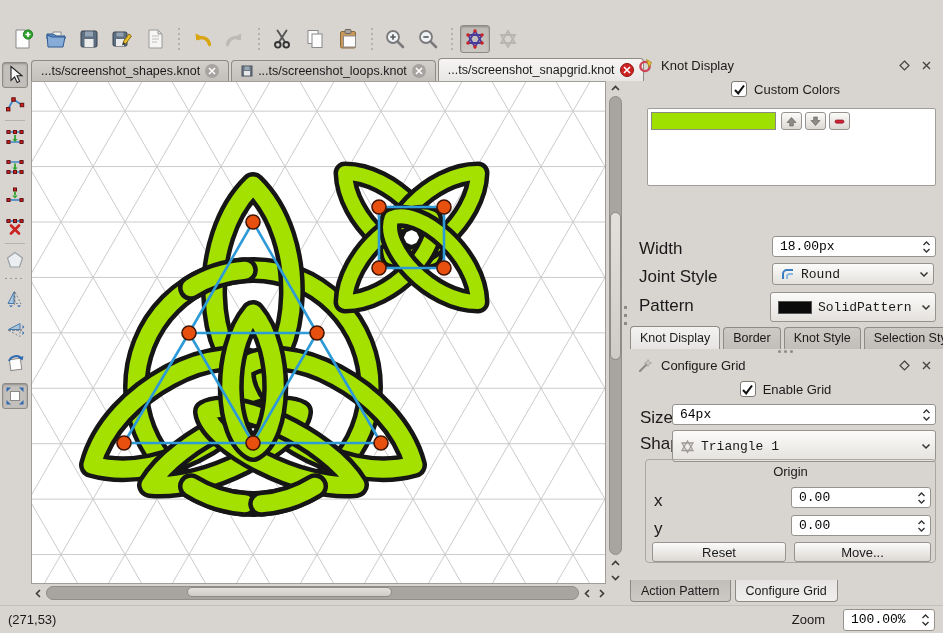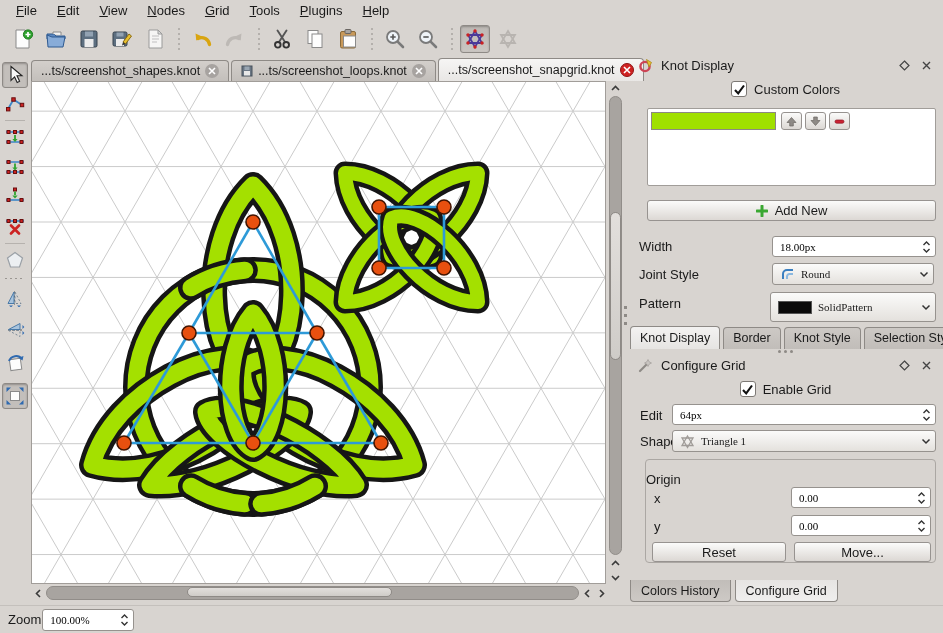--- a/index.html
+++ b/index.html
@@ -72,61 +72,50 @@
     display:flex; align-items:center; justify-content:center; }
   .color-list { position:absolute; left:19px; top:53px; width:289px; height:78px;
     background:#fff; border:1px solid #a19d99; border-radius:2px; }
   .color-swatch { position:absolute; left:3px; top:3px; width:125px; height:18px; border:1px solid #8c8884; }
   .mini-btn { position:absolute; top:3px; width:21px; height:18px; border:1px solid #979390; border-radius:3px;
     background:linear-gradient(#fbfbfa,#dcd8d4); display:flex; align-items:center; justify-content:center; }
   .btn { border:1px solid #979390; border-radius:3px; background:linear-gradient(#fbfbfa,#dcd8d4);
     display:flex; align-items:center; justify-content:center; gap:7px; font-size:13px; }
   .field { position:absolute; background:#fff; border:1px solid #96928e; border-radius:3px;
     display:flex; align-items:center; padding:0 4px 0 7px; }
-  .field .fval { flex:1; font-size:11px; border:none; background:transparent; outline:none;
-    font-family:Liberation Serif, serif; min-width:0; }
+  .field .fval { flex:1; font-size:13px; border:none; background:transparent; outline:none;
+    font-family:Liberation Mono, monospace; min-width:0; }
   .field .glyph { flex:none; line-height:0; }
-  .flabel { position:absolute; font-size:13px; }
+  .flabel { position:absolute; font-size:17px; }
   .panel-tabs { position:absolute; left:2px; top:271px; height:23px; display:flex; align-items:flex-end; gap:3px; }
   .ptab { padding:3px 9px 4px; font-size:12.5px; border:1px solid #8e8a86; border-bottom:none;
     border-radius:4px 4px 0 0; background:linear-gradient(#cdc9c5,#c1bdb9); white-space:nowrap; }
   .ptab.active { background:linear-gradient(#f3f2f1,#e6e4e2); padding-top:4px; }
   .dock-sep { position:absolute; left:0; top:295px; width:100%; height:4px; display:flex; justify-content:center; gap:3px; }
   .dock-sep i { width:3px; height:3px; border-radius:50%; background:#8e8a86; }
   .groupbox { position:absolute; left:17px; top:404px; width:291px; height:104px;
     border:1px solid #aba7a3; border-radius:4px; }
-  .groupbox .gtitle { position:absolute; left:0; top:4px; width:100%; text-align:left;margin-top:8px; }
+  .groupbox .gtitle { position:absolute; left:0; top:4px; width:100%; text-align:center; }
   .bottom-tabs { position:absolute; left:2px; top:525px; height:23px; display:flex; align-items:flex-start; gap:4px; }
   .btab { padding:4px 10px 3px; font-size:12.5px; border:1px solid #8e8a86; border-top:none;
     border-radius:0 0 4px 4px; background:linear-gradient(#c1bdb9,#cdc9c5); white-space:nowrap; }
   .btab.active { background:linear-gradient(#e6e4e2,#f0efee); }
   
   .statusbar { position:absolute; left:0; top:605px; width:100%; height:28px;
     border-top:1px solid #c4c0bc; display:flex; align-items:center; padding:0 8px; }
   .statusbar .coords { flex:1; }
-  .statusbar .zoom-label { margin-right:1px; }
+  .statusbar .zoom-label { margin-right:18px; }
   .zoom-spin { position:relative; width:92px; height:22px; }
   svg { display:block; }
 </style>
 </head>
 <body>
 
 <div class="app">
 
-  <div class="menubar">
-
-  <span class="menu-item">File</span>
-      <span class="menu-item">Edit</span>
-      <span class="menu-item">View</span>
-      <span class="menu-item">Nodes</span>
-      <span class="menu-item">Grid</span>
-      <span class="menu-item">Tools</span>
-      <span class="menu-item">Plugins</span>
-      <span class="menu-item">Help</span>
-    </div>
 
   <div class="toolbar">
     <span class="tbtn">
       <svg width="22" height="22">
           <path d="M4 2h9l4 4v14H4z" fill="#fdfdfd" stroke="#8a8a8a"></path>
           <path d="M13 2l4 4h-4z" fill="#d8d8d8" stroke="#8a8a8a"></path>
           <circle cx="16" cy="6.5" r="4.6" fill="#2fa42f" stroke="#1d7a1d"></circle>
           <path d="M16 4v5M13.5 6.5h5" stroke="#fff" stroke-width="1.7"></path>
         </svg>
     </span>
@@ -587,26 +576,20 @@
             <path d="M5.5 9.5L1 4.5h2.7V1h3.6v3.5H10z" fill="#8e8a86" stroke="#6a6662" stroke-width="0.7"></path>
           </svg>
         </span>
       <span class="mini-btn" style="left:181px">
           <svg width="11" height="11">
             <rect x="1" y="4" width="9" height="3.2" rx="1.6" fill="#cc2233" stroke="#8a1522" stroke-width="0.7"></rect>
           </svg>
         </span>
     </div>
 
-    <div class="btn" style="position:absolute; left:19px; top:145px; width:289px; height:21px">
-      <svg width="12" height="12">
-          <path d="M6 1v10M1 6h10" stroke="#3aa832" stroke-width="3" stroke-linecap="round"></path>
-        </svg>
-      <span>Add New</span>
-    </div>
 
     <span class="flabel" style="left:11px; top:184px">Width</span>
     <div class="field" style="left:144px; top:181px; width:164px; height:21px">
       <input class="fval" readonly="" value="18.00px" style="">
       <span class="glyph">
           <svg width="9" height="14">
             <path d="M1.5 5L4.5 2L7.5 5M1.5 9L4.5 12L7.5 9" fill="none" stroke="#333" stroke-width="1.4"></path>
           </svg>
         </span>
     </div>
@@ -676,32 +659,32 @@
 
     <div class="cb-row" style="top:326px">
       <span class="cb">
           <svg width="13" height="13">
             <path d="M2 7l3.2 3.4L11 2.5" fill="none" stroke="#111" stroke-width="2.1"></path>
           </svg>
         </span>
       <span>Enable Grid</span>
     </div>
 
-    <span class="flabel" style="left:12px; top:353px">Edit</span>
+    <span class="flabel" style="left:12px; top:353px">Size</span>
     <div class="field" style="left:44px; top:349px; width:264px; height:21px">
       <input class="fval" readonly="" value="64px" style="">
       <span class="glyph">
           <svg width="9" height="14">
             <path d="M1.5 5L4.5 2L7.5 5M1.5 9L4.5 12L7.5 9" fill="none" stroke="#333" stroke-width="1.4"></path>
           </svg>
         </span>
     </div>
 
     <span class="flabel" style="left:12px; top:379px">Shape</span>
-    <div class="field" style="left:44px; top:375px; width:264px; height:22px; background:linear-gradient(#fbfbfa,#e4e1dd)">
+    <div class="field" style="left:44px; top:375px; width:264px; height:32px; background:linear-gradient(#fbfbfa,#e4e1dd)">
       <span class="glyph" style="margin-right:6px">
           <svg width="15" height="15">
             <path d="M7.5 2L13 11.5H2Z" fill="none" stroke="#a09c98" stroke-width="1.3"></path>
             <path d="M7.5 13.5L2 4h11Z" fill="none" stroke="#a09c98" stroke-width="1.3"></path>
           </svg>
         </span>
       <span class="fval">Triangle 1</span>
       <span class="glyph">
           <svg width="10" height="7">
             <path d="M1.5 1.5L5 5L8.5 1.5" fill="none" stroke="#333" stroke-width="1.5"></path>
@@ -732,26 +715,27 @@
       <div class="btn" style="position:absolute; left:6px; top:82px; width:134px; height:20px">
         <span>Reset</span>
       </div>
       <div class="btn" style="position:absolute; left:148px; top:82px; width:137px; height:20px">
         <span>Move...</span>
       </div>
     </div>
 
     <div class="bottom-tabs">
 
-    <span class="btab">Colors History</span>
+    <span class="btab">Action Pattern</span>
         <span class="btab active">Configure Grid</span>
       </div>
   </div>
 
   <div class="statusbar">
+    <span class="coords">(271,53)</span>
     <span class="zoom-label">Zoom</span>
     <div class="field zoom-spin">
       <input class="fval" readonly="" value="100.00%" style="">
       <span class="glyph">
           <svg width="9" height="14">
             <path d="M1.5 5L4.5 2L7.5 5M1.5 9L4.5 12L7.5 9" fill="none" stroke="#333" stroke-width="1.4"></path>
           </svg>
         </span>
     </div>
   </div>

